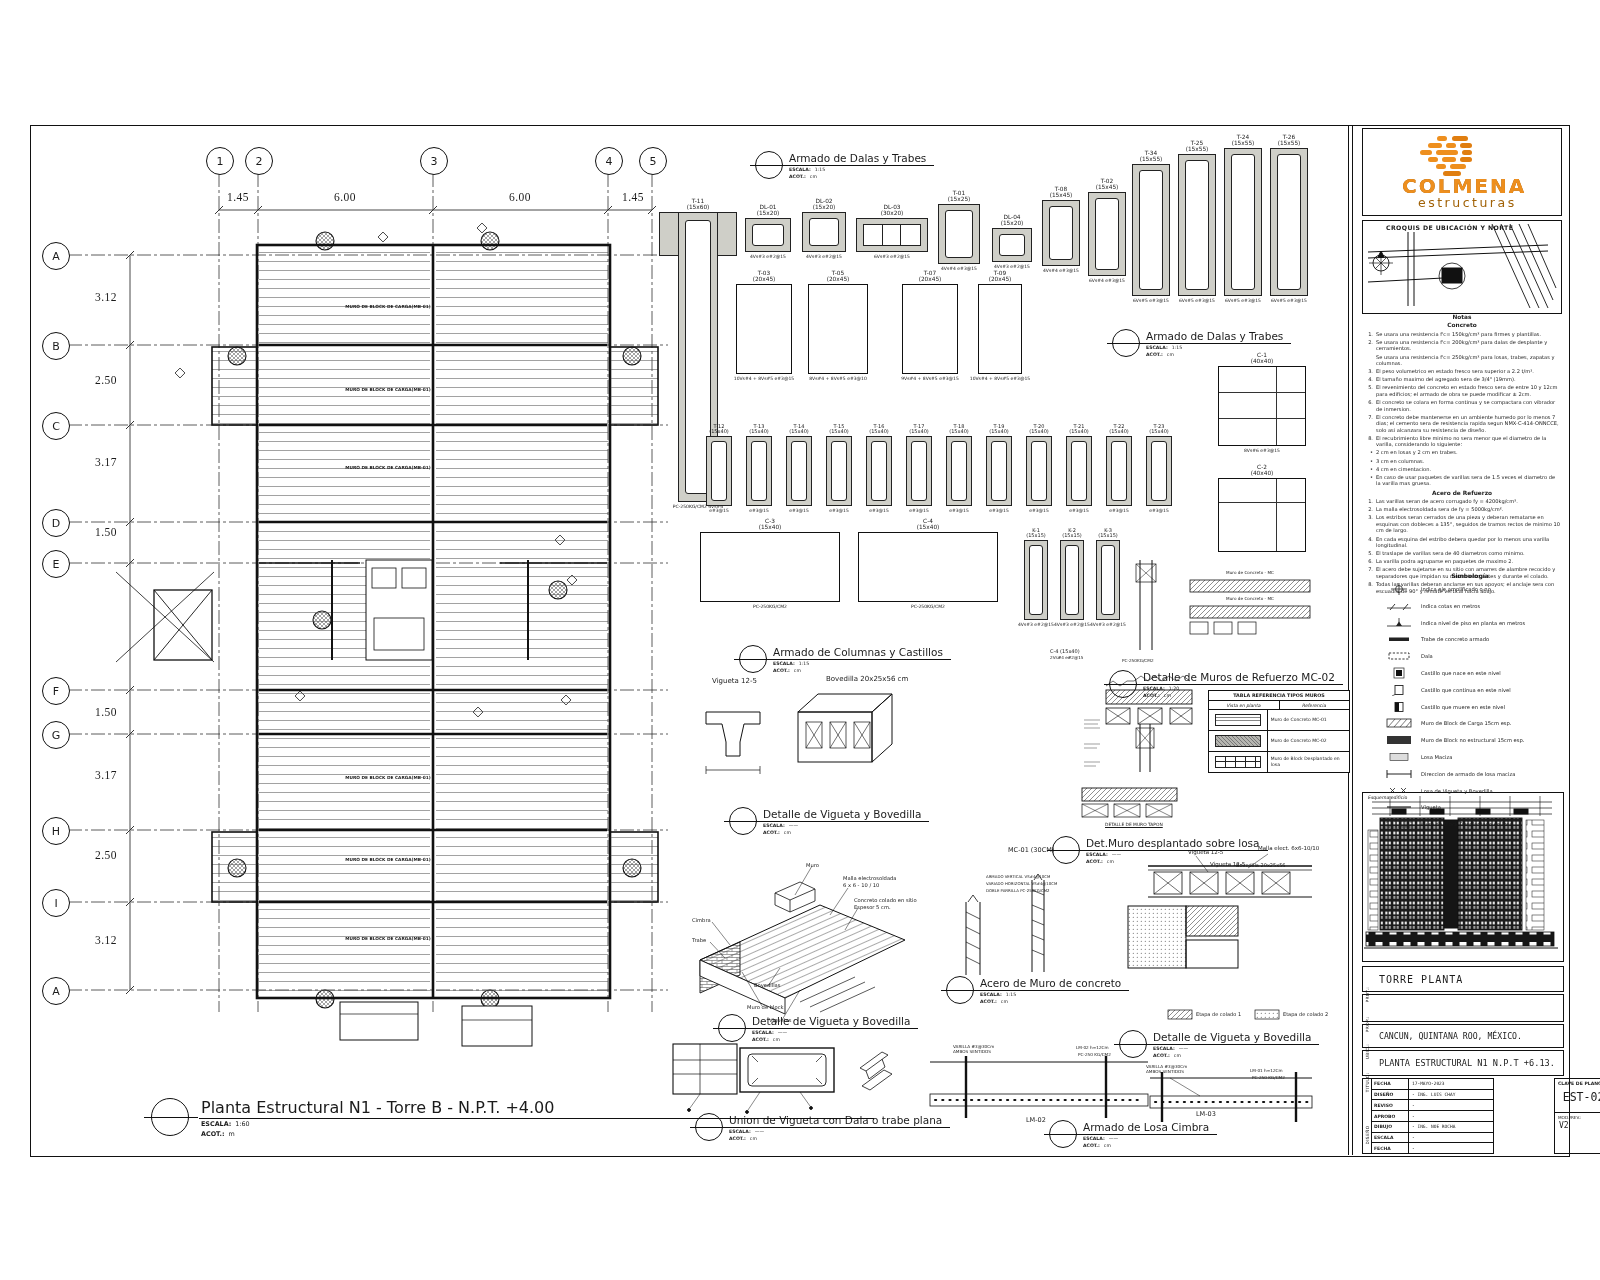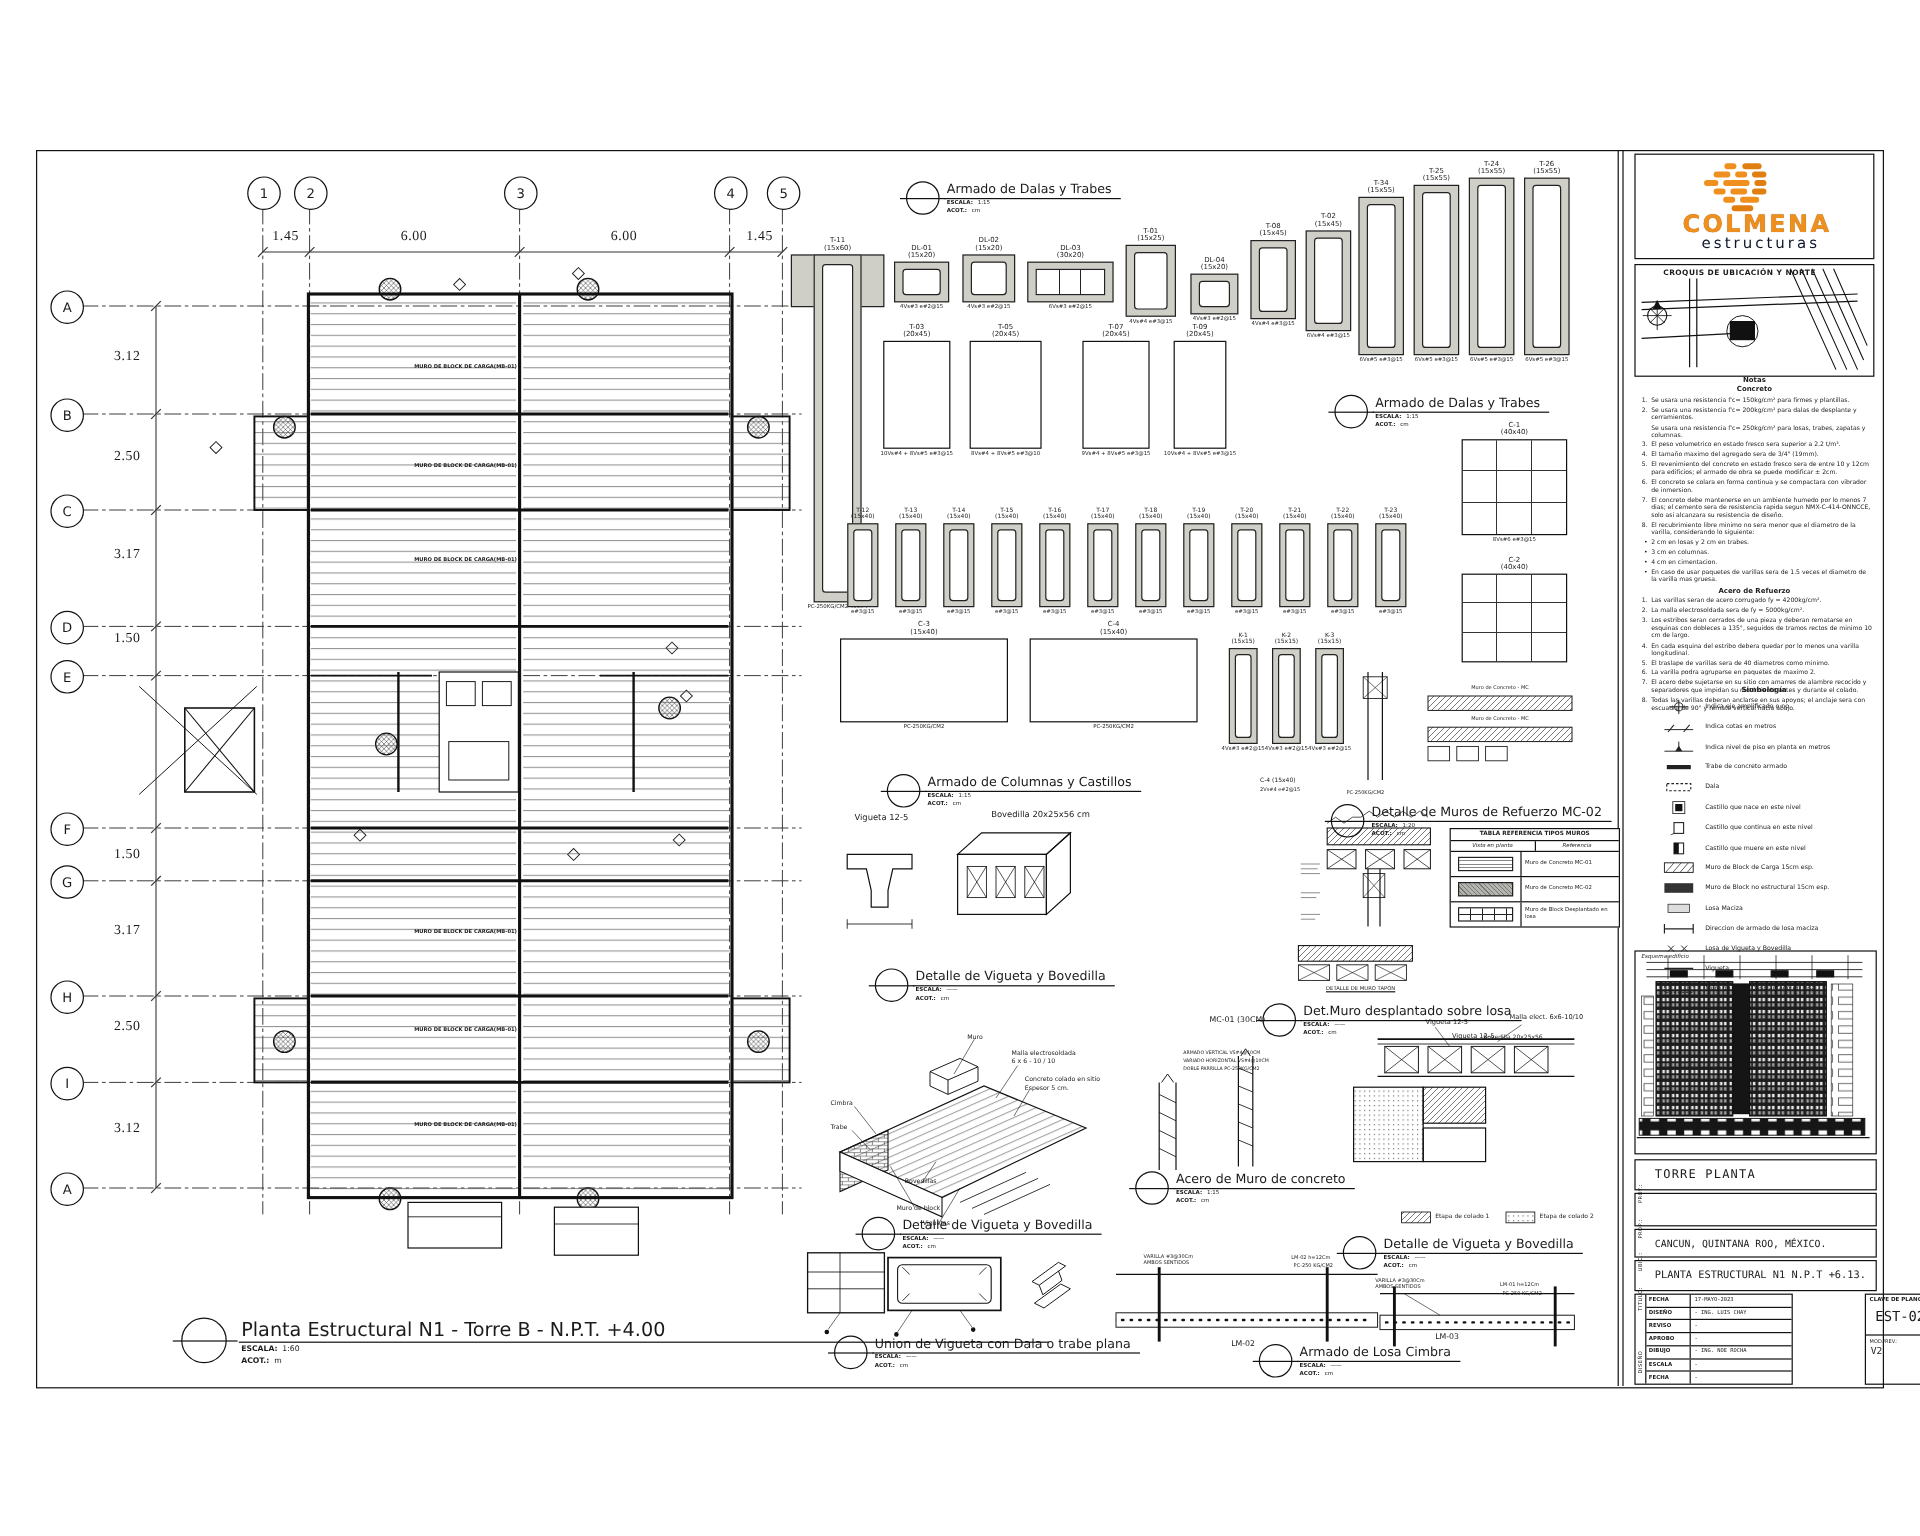--- a/index.html
+++ b/index.html
@@ -38,21 +38,21 @@
   .dt-main .dt-c{width:36px;height:36px;border-width:1.5px;}
   .dt-main .dt-c::after{left:-8px;width:54px;border-top-width:1.4px;}
   .dt-main .dt-t{left:48px;top:0;font-size:16px;border-bottom-width:1.6px;padding-right:320px;}
   .dt-main .dt-sub{left:50px;top:22px;font-size:6.4px;}
   .fl{position:absolute;z-index:4;white-space:pre;line-height:1.3;}
   .fl.c{transform:translateX(-50%);text-align:center;}
   .fl.u{text-decoration:underline;}
   
   .logo-bar{position:absolute;height:5px;border-radius:2.5px;background:#ee8f1e;z-index:3;}
   .logo-name{position:absolute;z-index:3;font-size:20px;font-weight:bold;letter-spacing:2px;color:#ee8f1e;text-shadow:0 0 .6px #8a4d00;}
-  .logo-sub{position:absolute;z-index:3;font-size:12.5px;letter-spacing:2.5px;color:#0f172a;}
+  .logo-sub{position:absolute;z-index:3;font-size:12.5px;letter-spacing:2.5px;color:#a16207;}
   .croquis-title{position:absolute;z-index:3;font-size:6.2px;font-weight:bold;letter-spacing:.4px;}
   .notes{position:absolute;left:1364px;top:314px;width:196px;z-index:3;font-size:5.1px;line-height:1.28;}
   .notes h4{margin:0 0 1px 0;text-align:center;font-size:5.8px;font-weight:bold;}
   .note-item{display:flex;gap:3px;margin-bottom:1.6px;}
   .note-n{width:9px;flex:none;text-align:right;}
   .legend{position:absolute;left:1384px;top:572px;width:172px;z-index:3;font-size:5.2px;}
   .legend h4{margin:0 0 4px 0;text-align:center;font-size:6px;font-weight:bold;}
   .leg{display:flex;align-items:center;gap:7px;margin-bottom:4.8px;}
   .leg-s{width:30px;flex:none;display:flex;justify-content:center;}
   .esq-lab{position:absolute;z-index:3;font-size:4.6px;font-style:italic;}

